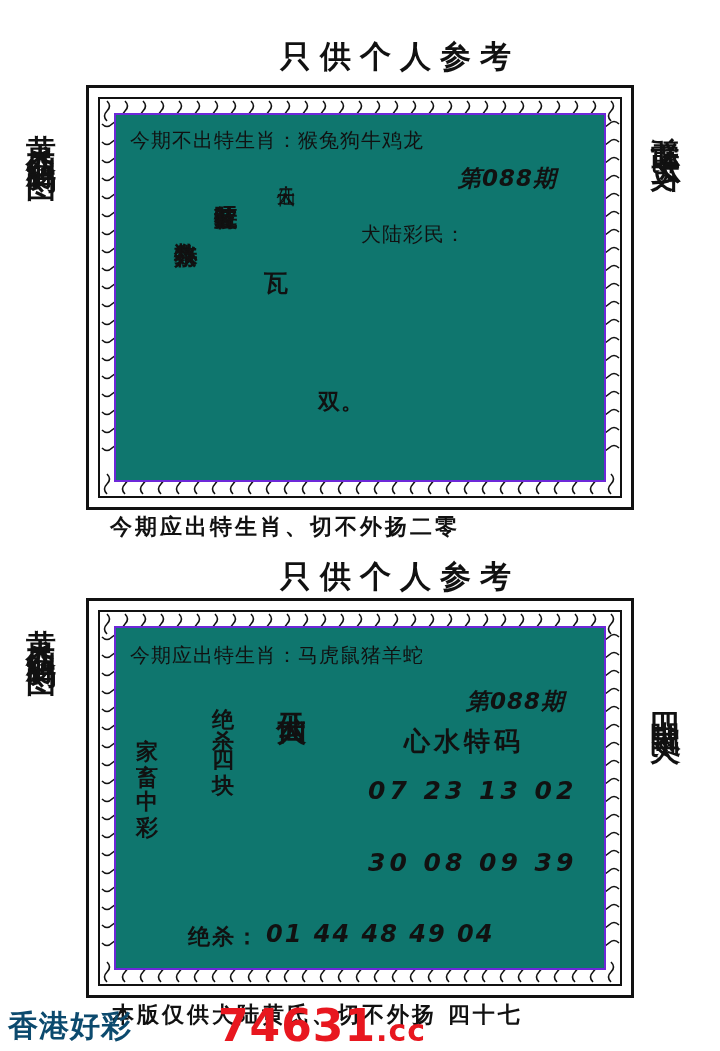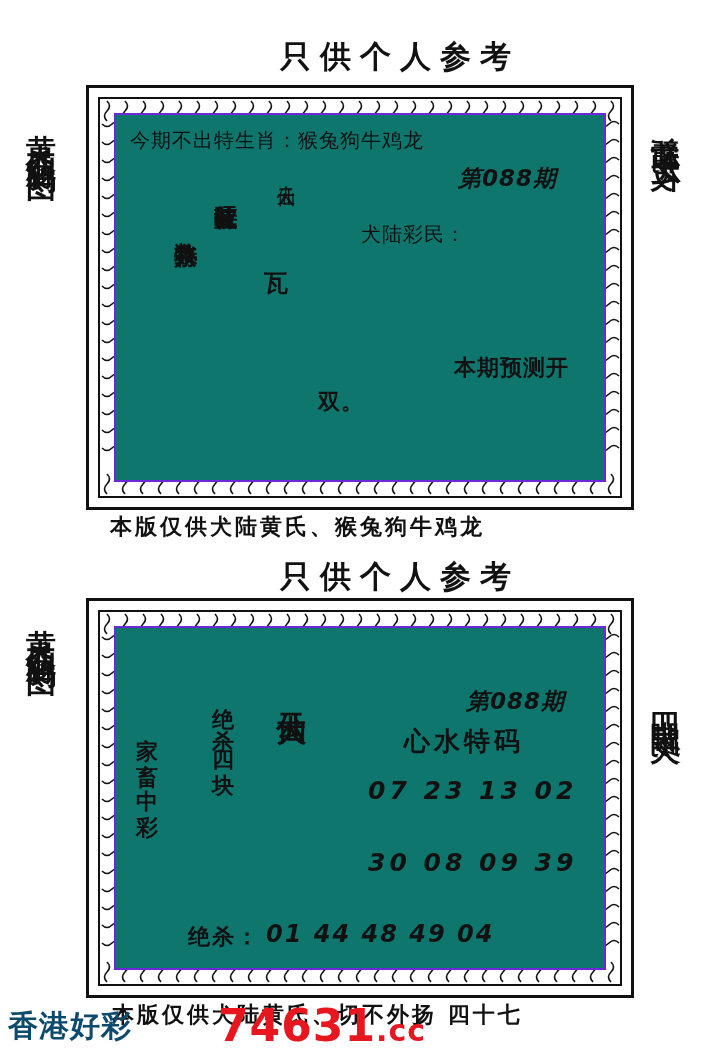--- a/index.html
+++ b/index.html
@@ -308,27 +308,26 @@
         <div class="line t-normal hand" style="left:245px; top:68px;margin-top:38px;">犬陆彩民：</div>
 
         <div class="vline t-normal hand" style="left:160px; top:58px; height:70px; font-size:19px;">天仙云：</div>
 
         <div class="vline hand" style="left:98px; top:72px; height:200px; font-size:23px; font-weight:bold;">红蓝波旺特</div>
 
         <div class="vline hand" style="left:58px; top:110px; height:180px; font-size:23px; font-weight:bold;">小数兴特</div>
 
         <div class="line t-normal hand" style="left:148px; top:152px; font-size:24px; font-weight:bold;">瓦</div>
 
-        <div class="line t-normal hand" style="left:338px; top:238px; font-size:22px; font-weight:bold;">本期预测开</div>
 
         <div class="line t-normal hand" style="left:202px; top:272px; font-size:22px; font-weight:bold;">双。</div>
       </div>
     </div>
 
-    <div class="t-foot" style="left:110px; top:512px;">本版仅供犬陆黄氏、猴兔狗牛鸡龙</div>
+    <div class="t-foot" style="left:110px; top:512px;">今期应出特生肖、切不外扬二零</div>
   </div>
 
   <div>
 
     <div class="headline" style="left:0; top:556px;">只供个人参考</div>
 
     <div class="vtext" style="left:26px; top:605px; height:390px;">黄犬仙解码图</div>
 
     <div class="vtext mirrored" style="left:650px; top:690px; height:300px;">四脚踢天</div>
 
@@ -438,20 +437,21 @@
               <path d="M3 278 q5 5 10 0 q5 -5 10 0"></path>
               <path d="M3 296 q5 5 10 0 q5 -5 10 0"></path>
               <path d="M3 314 q5 5 10 0 q5 -5 10 0"></path>
               <path d="M3 332 q5 5 10 0 q5 -5 10 0"></path>
             </g>
           </g>
         </svg>
       </div>
 
       <div class="inner-box">
+        <div class="line t-top-row hand" style="left:14px; top:14px;">今期应出特生肖：马虎鼠猪羊蛇</div>
 
         <div class="line t-issue hand" style="left:350px; top:58px;">第088期</div>
 
         <div class="line t-big hand" style="left:288px; top:96px;text-align:right;">心水特码</div>
 
         <div class="line t-nums hand" style="left:252px; top:148px;">07 23 13 02</div>
 
         <div class="line t-nums hand" style="left:252px; top:220px;">30 08 09 39</div>
 
         <div class="vline hand" style="left:20px; top:92px; height:220px; font-size:22px; font-weight:bold; letter-spacing:26px;">家畜中彩</div>

